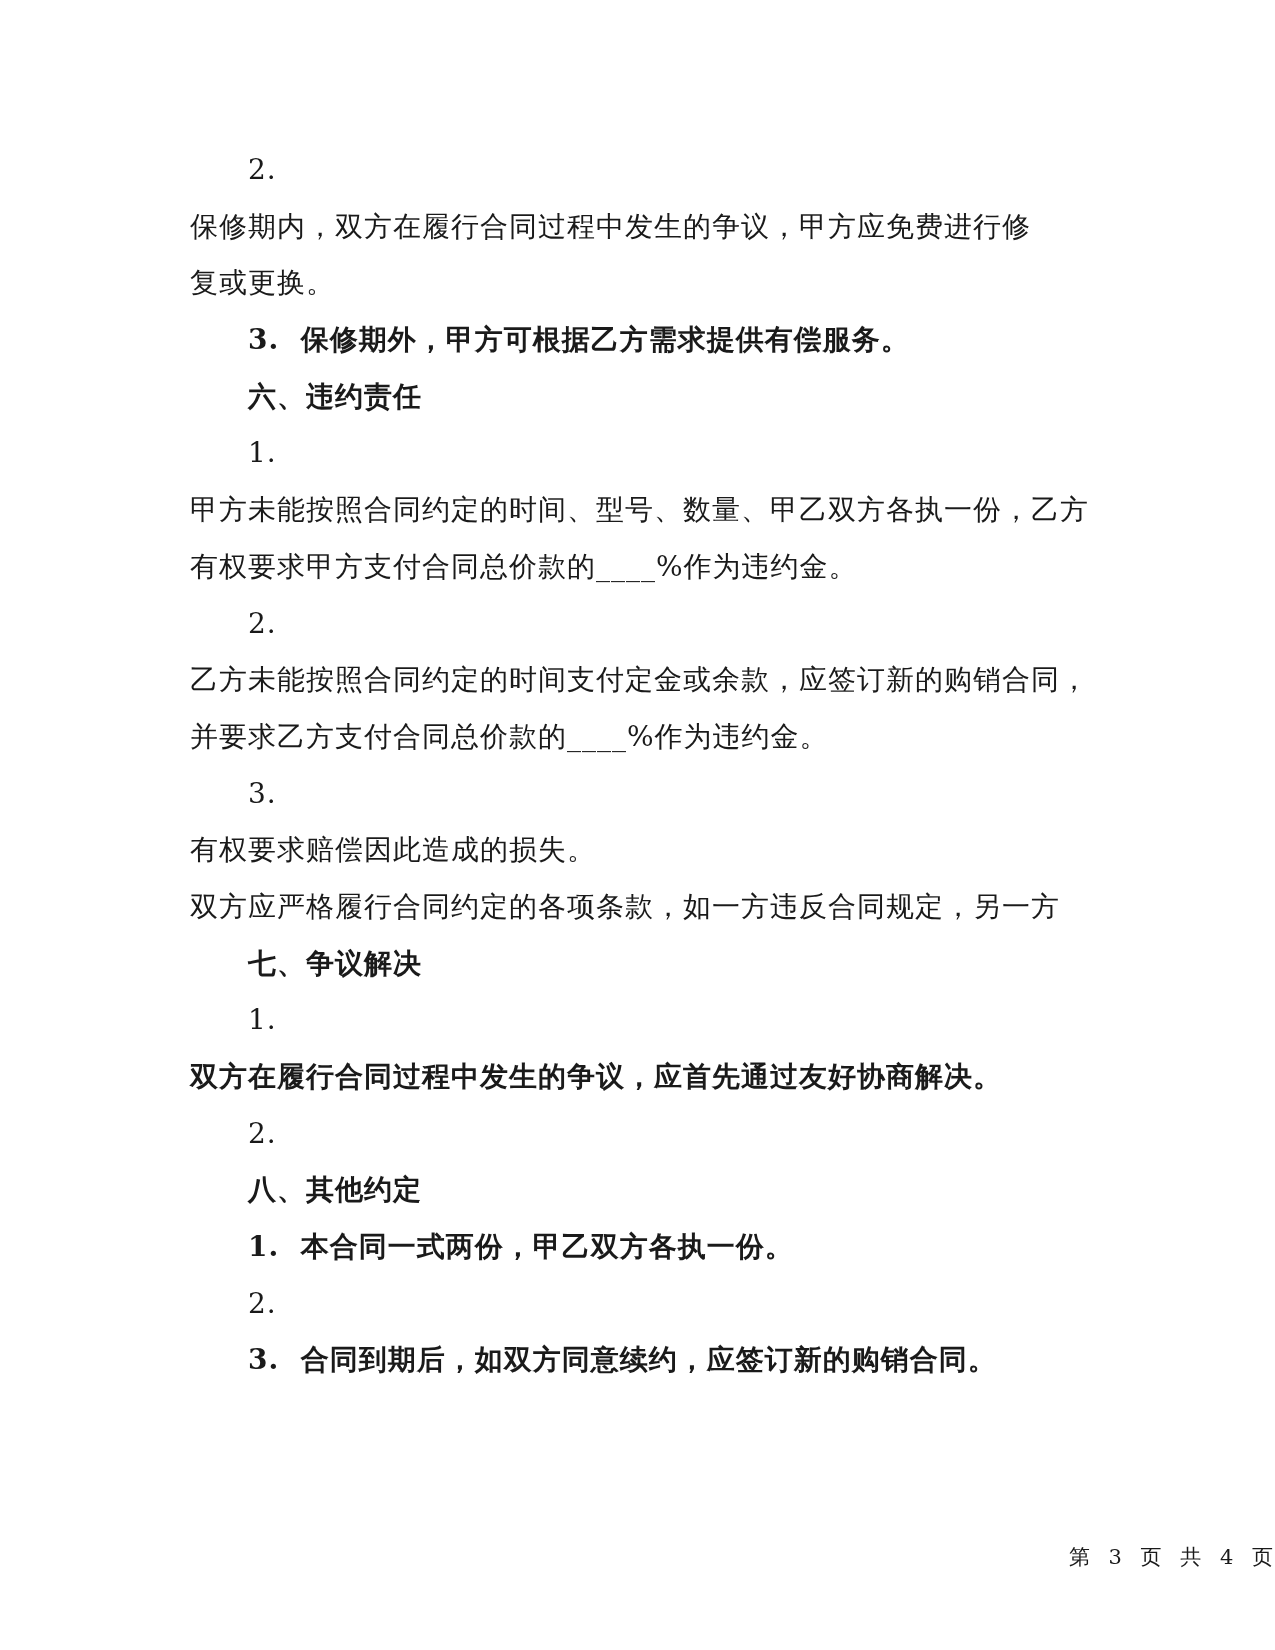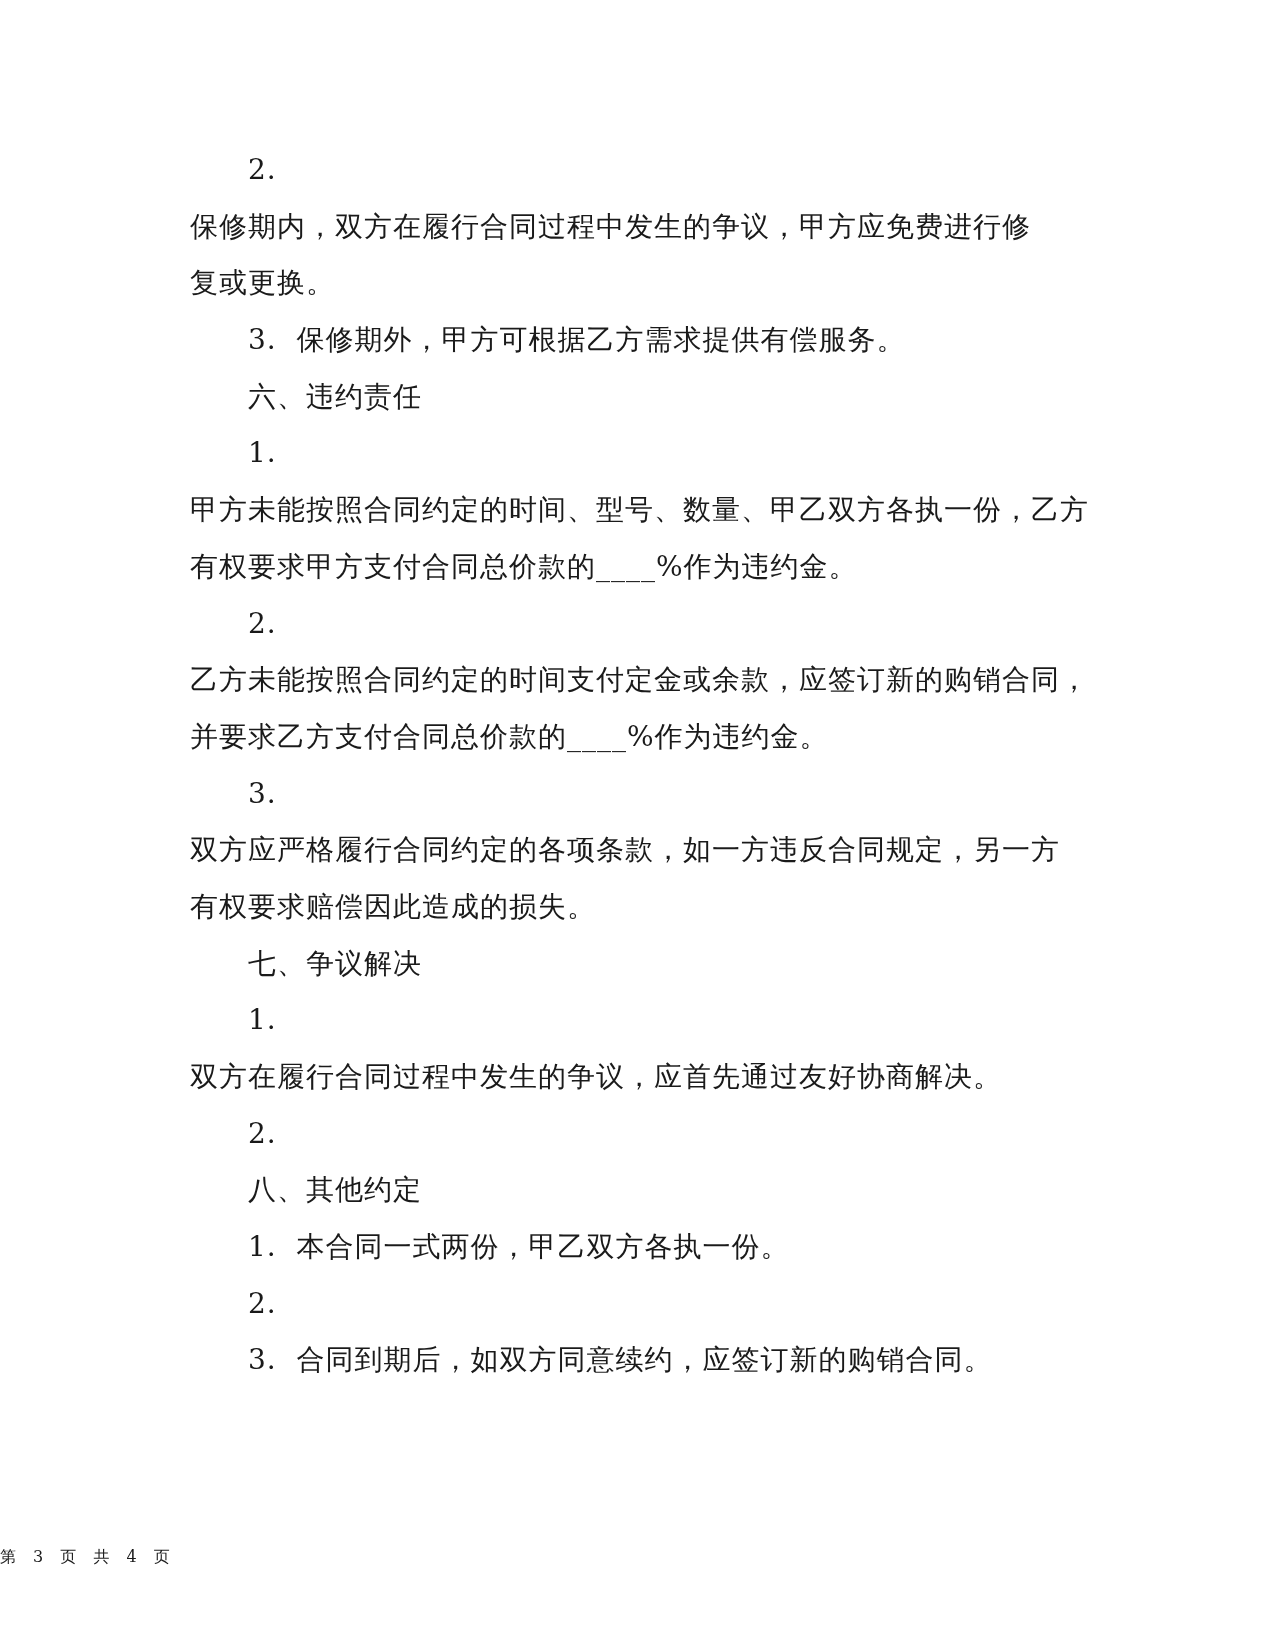--- a/index.html
+++ b/index.html
@@ -31,31 +31,31 @@
     line-height: 56.7px;
     font-size: 28px;
     letter-spacing: 1px;
     white-space: pre;
     font-weight: 400;
   }
   .line.indent {
     padding-left: 58px;
   }
   .line.bold {
-    font-weight: 400;
+    font-weight: 700;
   }
   .page-footer {
     position: absolute;
     left: 0;
     top: 1540px;
     width: 1275px;
     height: 34px;
     line-height: 34px;
-    text-align: left;
-    font-size: 16px;
+    text-align: right;
+    font-size: 21px;
     letter-spacing: 2px;
     word-spacing: 8px;
     font-weight: 400;
     color: #1a1a1a;
   }
 </style>
 </head>
 <body>
 
 <div class="page">
@@ -67,22 +67,22 @@
       <div class="line">复或更换。</div>
       <div class="line bold indent">3.  保修期外，甲方可根据乙方需求提供有偿服务。</div>
       <div class="line bold indent">六、违约责任</div>
       <div class="line indent">1.</div>
       <div class="line">甲方未能按照合同约定的时间、型号、数量、甲乙双方各执一份，乙方</div>
       <div class="line">有权要求甲方支付合同总价款的____%作为违约金。</div>
       <div class="line indent">2.</div>
       <div class="line">乙方未能按照合同约定的时间支付定金或余款，应签订新的购销合同，</div>
       <div class="line">并要求乙方支付合同总价款的____%作为违约金。</div>
       <div class="line indent">3.</div>
+      <div class="line">有权要求赔偿因此造成的损失。</div>
       <div class="line">双方应严格履行合同约定的各项条款，如一方违反合同规定，另一方</div>
-      <div class="line">有权要求赔偿因此造成的损失。</div>
       <div class="line bold indent">七、争议解决</div>
       <div class="line indent">1.</div>
       <div class="line bold">双方在履行合同过程中发生的争议，应首先通过友好协商解决。</div>
       <div class="line indent">2.</div>
       <div class="line bold indent">八、其他约定</div>
       <div class="line bold indent">1.  本合同一式两份，甲乙双方各执一份。</div>
       <div class="line indent">2.</div>
       <div class="line bold indent">3.  合同到期后，如双方同意续约，应签订新的购销合同。</div>
     </div>
 

